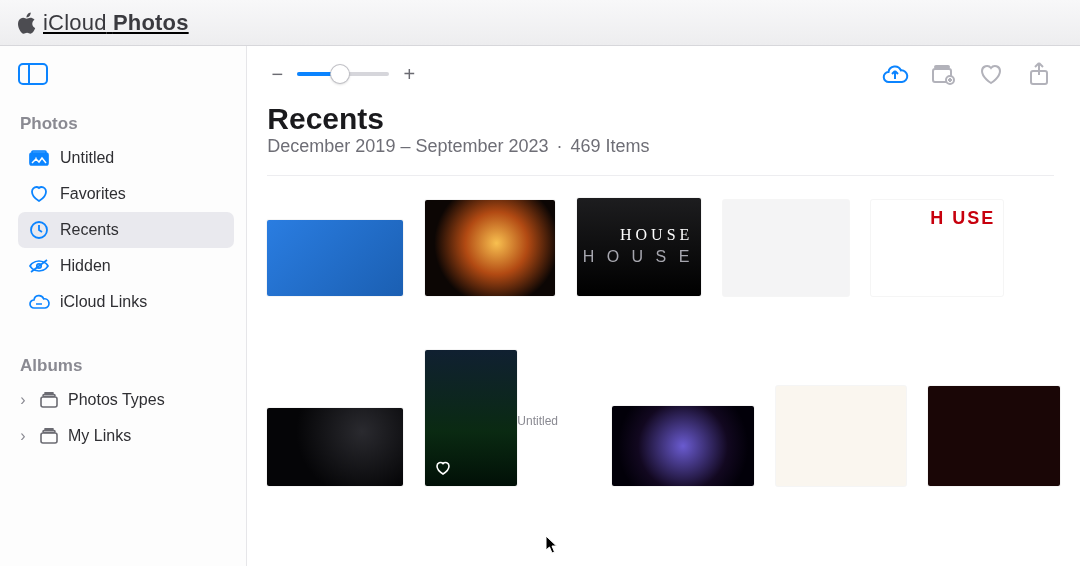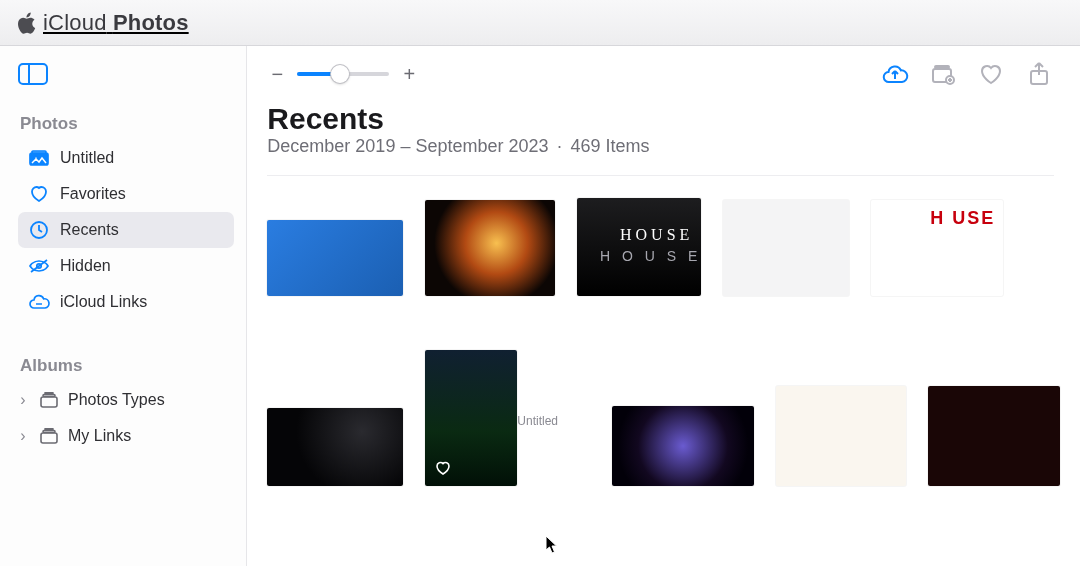--- a/index.html
+++ b/index.html
@@ -319,21 +319,21 @@
       <div class="row">
         <div class="thumb g-roku" style="width:136px;height:76px;">
             <div class="inner"></div>
           </div>
         <div class="thumb g-orb" style="width:130px;height:96px;">
             <div class="inner"></div>
           </div>
         <div class="thumb g-house1" style="width:124px;height:98px;">
             <div class="inner"></div>
             <span class="house-text">HOUSE</span>
-            <span style="position:absolute;right:0;top:50px;color:#a7a7af;letter-spacing:4px;font-size:14px;">H O U S E</span>
+            <span style="position:absolute;right:8px;top:50px;color:#a7a7af;letter-spacing:4px;font-size:16px;">H O U S E</span>
           </div>
         <div class="thumb g-white" style="width:126px;height:96px;">
             <div class="inner"></div>
           </div>
         <div class="thumb g-house2" style="width:132px;height:96px;position:relative;">
             <div class="inner"></div>
             <span class="house-red">H   USE</span>
           </div>
       </div>
       <div class="row" style="margin-bottom:10px;">

